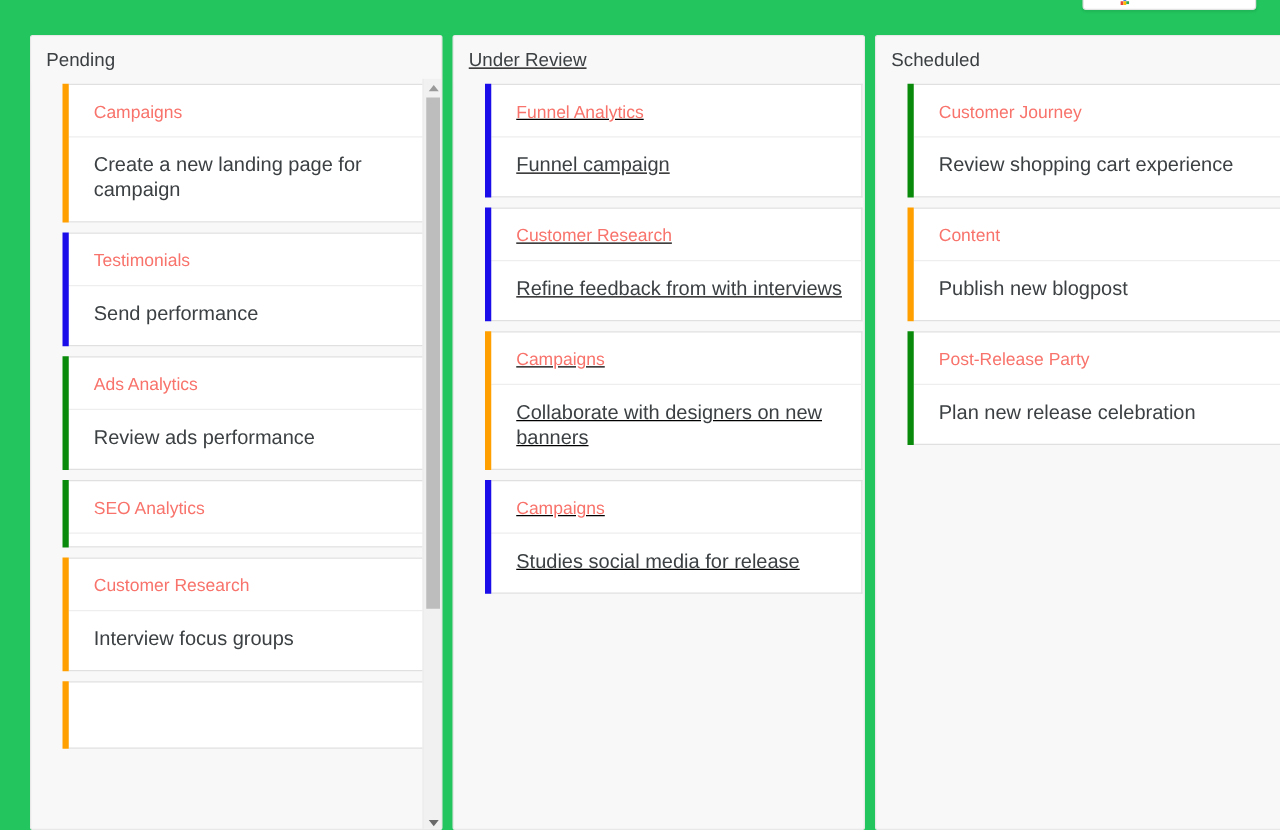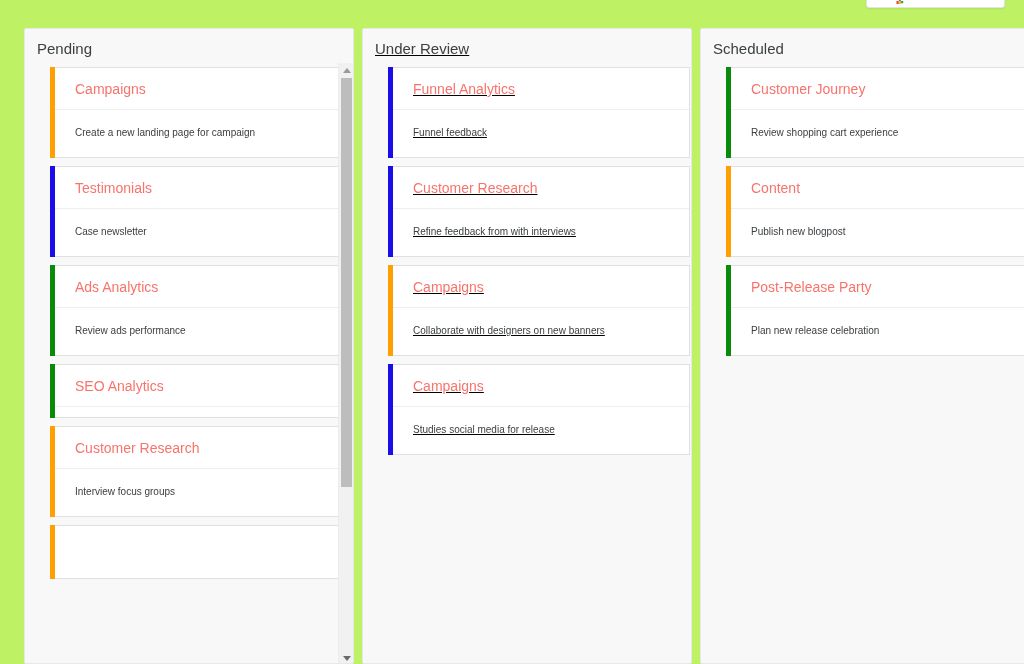--- a/index.html
+++ b/index.html
@@ -8,21 +8,21 @@
     width: 1024px; height: 664px;
     overflow: hidden;
     background: #ffffff;
     font-family: "Liberation Sans", sans-serif;
   }
 
   #board-root {
     position: relative;
     width: 1024px;
     height: 664px;
-    background: #bef264;
+    background: #22c55e;
   }
 
   
   .top-widget {
     position: absolute;
     left: 866px;
     top: -22px;
     width: 139px;
     height: 30px;
     background: #ffffff;
@@ -100,21 +100,21 @@
 
   .card-title {
     font-size: 14px;
     color: #f8736b;
     padding: 13px 14px 12px 20px;
     line-height: 16px;
     border-bottom: 1px solid #eeeeee;
     white-space: nowrap;
   }
   .card-body {
-    font-size: 10px;
+    font-size: 16px;
     color: #3c4043;
     padding: 13px 4px 14px 20px;
     line-height: 20px;
   }
 
   
   .col-pending .card  { width: 287px; }
   .col-review .card   { width: 297px; }
   
   .col-scheduled .card { width: 330px; }
@@ -175,21 +175,21 @@
 
       <div class="cards">
 
         <div class="card accent-orange">
           <div class="card-title">Campaigns</div>
           <div class="card-body">Create a new landing page for campaign</div>
         </div>
 
         <div class="card accent-blue">
           <div class="card-title">Testimonials</div>
-          <div class="card-body">Case newsletter</div>
+          <div class="card-body">Send performance</div>
         </div>
 
         <div class="card accent-green">
           <div class="card-title">Ads Analytics</div>
           <div class="card-body">Review ads performance</div>
         </div>
 
         <div class="card accent-green">
           <div class="card-title">SEO Analytics</div>
         </div>
@@ -216,21 +216,21 @@
       </div>
     </div>
 
     <div class="column col-review">
       <div class="column-header">Under Review</div>
 
       <div class="cards">
 
         <div class="card accent-blue">
           <div class="card-title">Funnel Analytics</div>
-          <div class="card-body">Funnel feedback</div>
+          <div class="card-body">Funnel campaign</div>
         </div>
 
         <div class="card accent-blue">
           <div class="card-title">Customer Research</div>
           <div class="card-body">Refine feedback from with interviews</div>
         </div>
 
         <div class="card accent-orange">
           <div class="card-title">Campaigns</div>
           <div class="card-body">Collaborate with designers on new banners</div>

